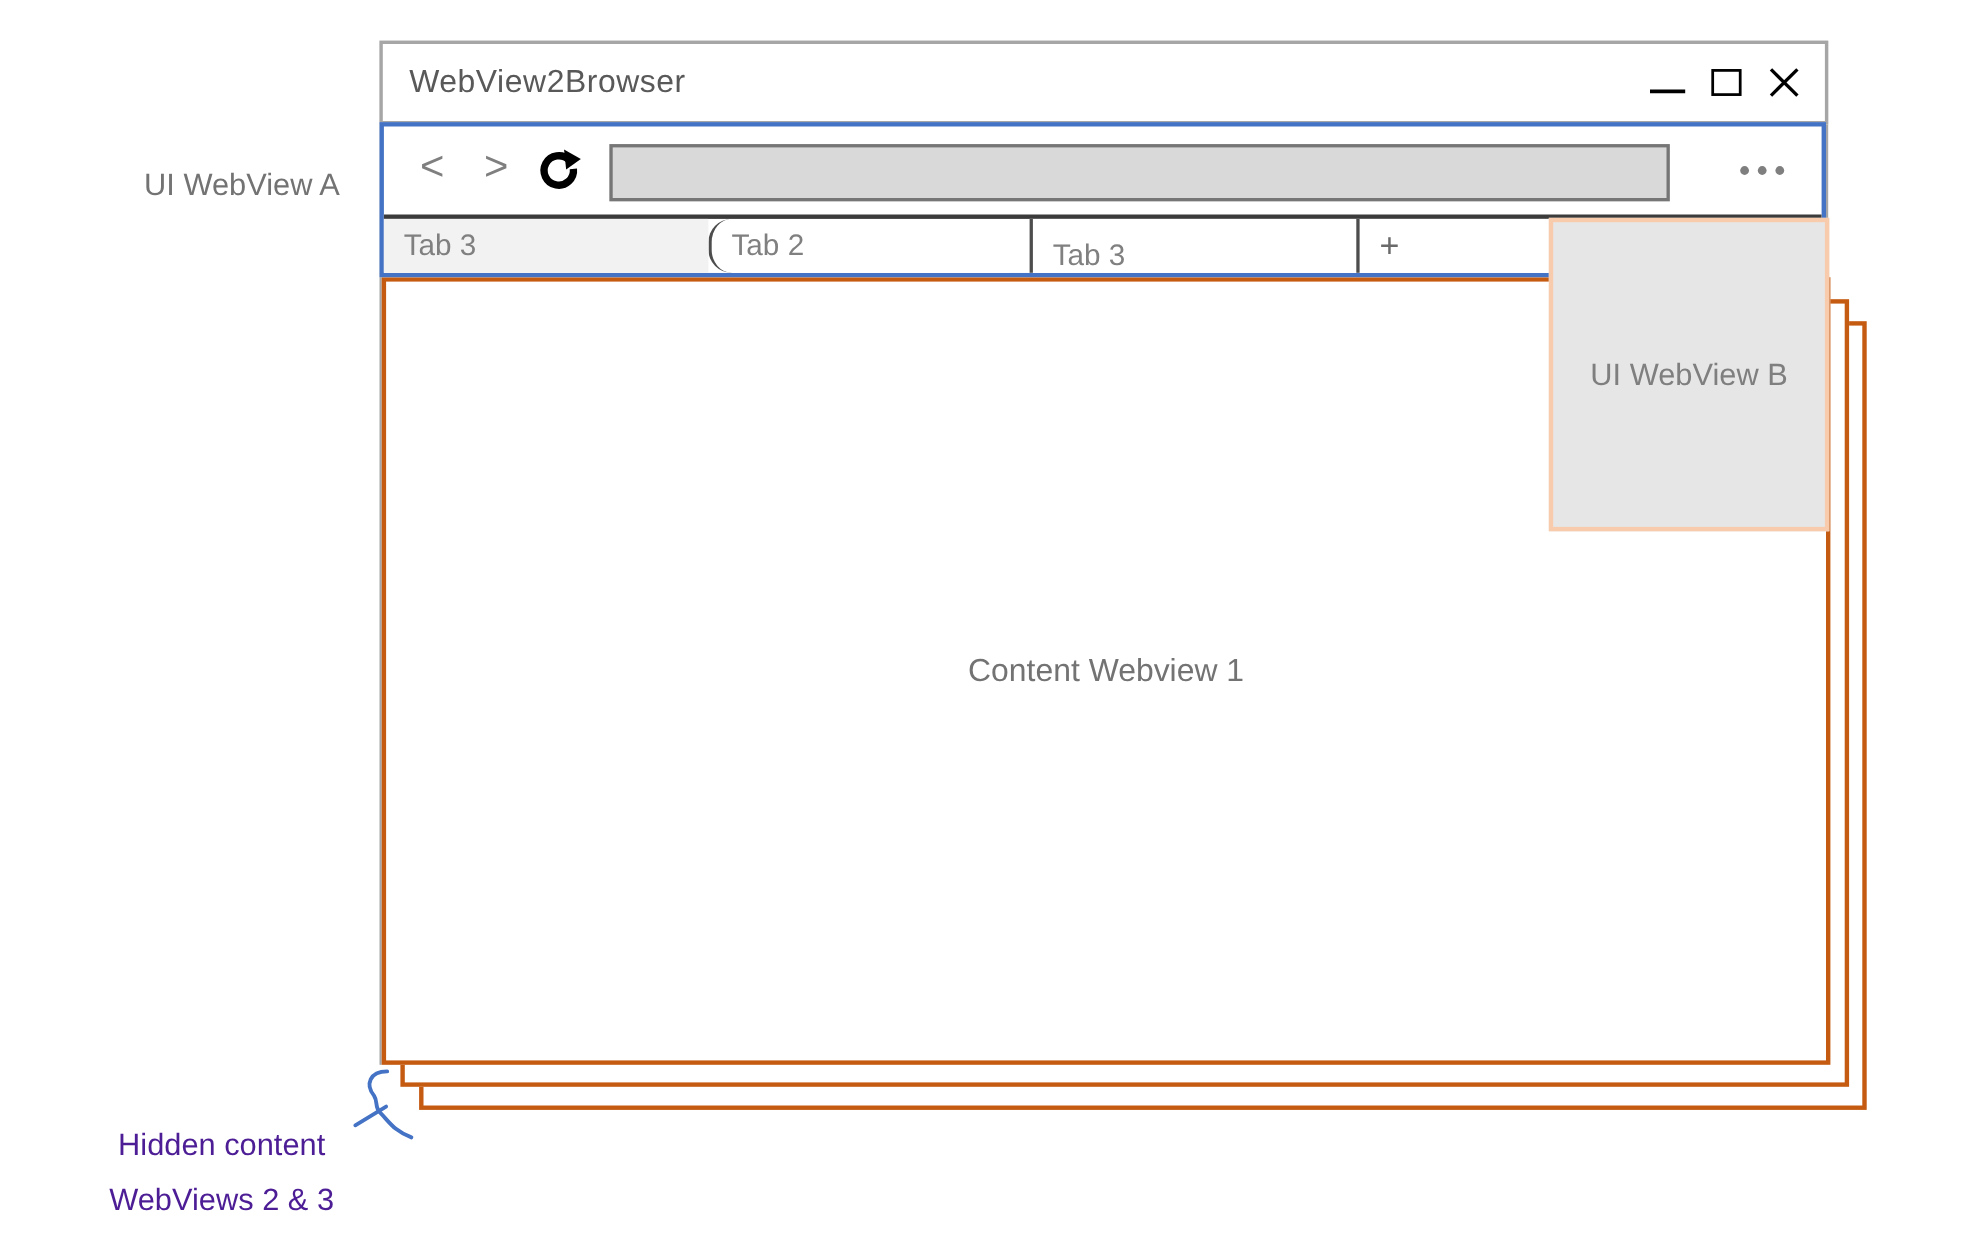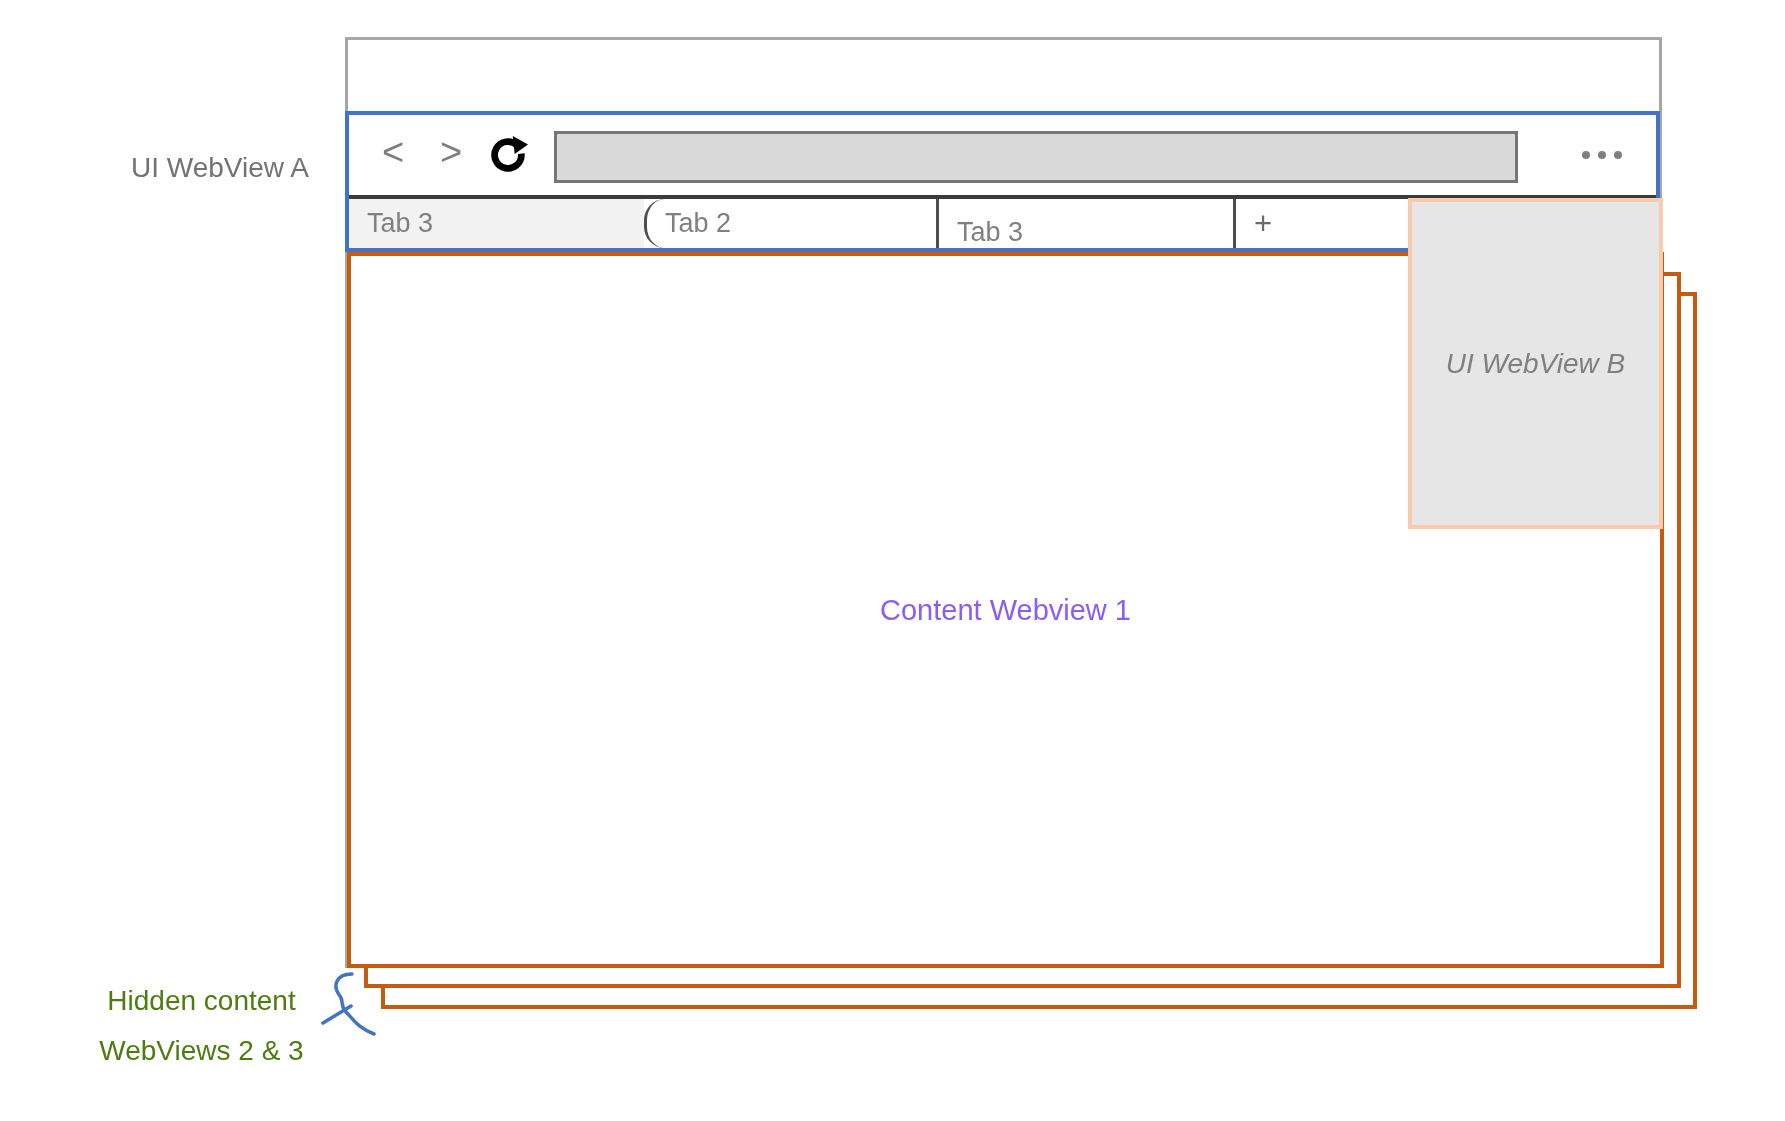--- a/index.html
+++ b/index.html
@@ -43,46 +43,67 @@
   .tab.t2{width:292px;border-left:3px solid #4d4d4d;border-radius:21px;}
   .tab.t3{width:297px;border-left:3px solid #4d4d4d;align-items:flex-end;}
   .tab.plus{flex:1;border-left:3px solid #4d4d4d;font-size:31px;color:#6a6a6a;}
 
   
   .wv{border:4px solid #c55a11;background:#fff;}
   .wv3{left:381px;top:292px;width:1316px;height:717px;z-index:2;}
   .wv2{left:364px;top:272px;width:1317px;height:716px;z-index:3;}
   .wv1{left:347px;top:252px;width:1317px;height:716px;z-index:4;
     display:flex;align-items:center;justify-content:center;}
-  .wv1-label{font-size:29px;color:#8b5cf6;}
+  .wv1-label{font-size:29px;color:#737373;}
 
   
-  .ui-b{left:1408px;top:198px;width:255px;height:331px;border:4px solid #f8cbad;background:#e7e6e6;z-index:6;
-    display:flex;align-items:center;justify-content:center;font-style:italic;}
+  .ui-b{left:1408px;top:198px;width:255px;height:285px;border:4px solid #f8cbad;background:#e7e6e6;z-index:6;
+    display:flex;align-items:center;justify-content:center;}
   .ui-b-label{font-size:28px;color:#7f7f7f;}
 
   
   .label-a{left:95px;top:152px;width:250px;text-align:center;font-size:28px;color:#737373;z-index:7;}
-  .label-hidden{left:64px;top:976px;width:275px;text-align:center;font-size:28px;color:#4d7c0f;
+  .label-hidden{left:64px;top:1016px;width:275px;text-align:center;font-size:28px;color:#4c1d95;
     line-height:50px;z-index:7;}
   .brace{left:316px;top:962px;z-index:7;}
 </style>
 </head>
 <body>
 
 <div class="stage">
 
   <div class="abs win-frame"></div>
 
   <div class="abs wv wv3"></div>
   <div class="abs wv wv2"></div>
   <div class="abs wv wv1">
     <span class="wv1-label">Content Webview 1</span>
   </div>
 
+  <div class="abs title-bar">
+    <span class="title-text">WebView2Browser</span>
+    <div class="win-controls">
+      <span>
+        <svg width="34" height="30" viewBox="0 0 34 30">
+            <line x1="1" y1="23" x2="33" y2="23" stroke="#000" stroke-width="3.5"></line>
+          </svg>
+      </span>
+      <span>
+        <svg width="30" height="30" viewBox="0 0 30 30">
+            <rect x="2" y="4" width="25" height="22" fill="none" stroke="#000" stroke-width="2.5"></rect>
+          </svg>
+      </span>
+      <span>
+        <svg width="30" height="30" viewBox="0 0 30 30">
+            <line x1="3" y1="3" x2="27" y2="27" stroke="#000" stroke-width="3"></line>
+            <line x1="27" y1="3" x2="3" y2="27" stroke="#000" stroke-width="3"></line>
+          </svg>
+      </span>
+    </div>
+  </div>
 
   <div class="abs ui-a">
     <div class="toolbar">
       <span class="nav-glyph nav-back">&lt;</span>
       <span class="nav-glyph nav-fwd">&gt;</span>
       <span class="reload-btn">
         <svg width="42" height="42" viewBox="0 0 44 44">
           <path d="M 31.9 12.1 A 14 14 0 1 0 35.9 20.5" fill="none" stroke="#000" stroke-width="7"></path>
           <polygon points="27,2 43,11 29,21" fill="#000"></polygon>
         </svg>

